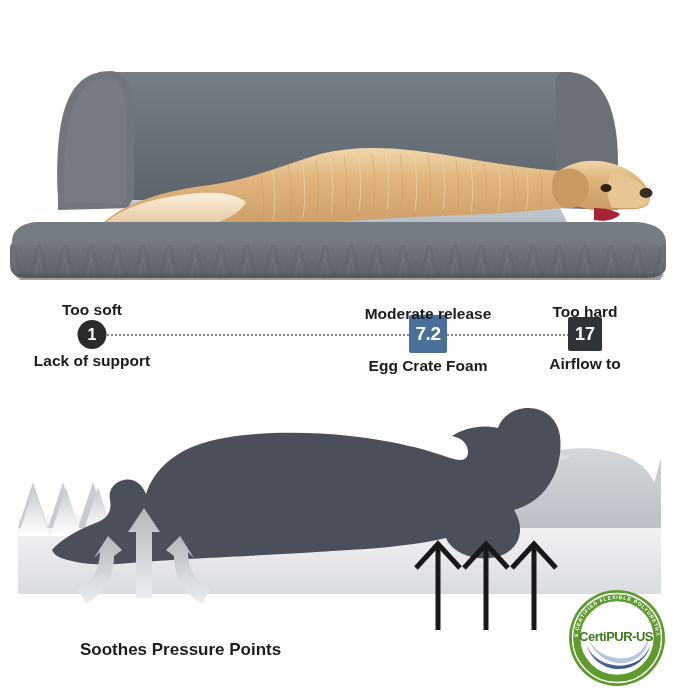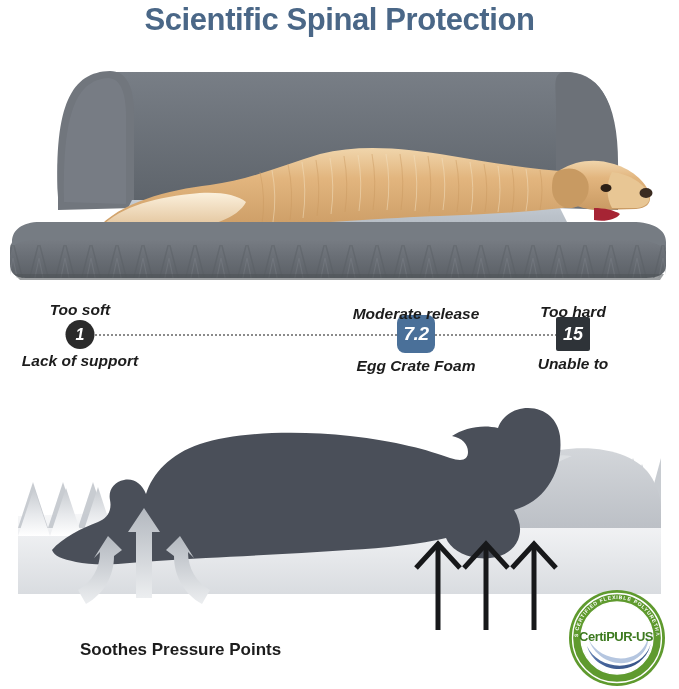--- a/index.html
+++ b/index.html
@@ -18,21 +18,21 @@
     font-size: 31px; font-weight: bold;
     letter-spacing: -0.4px;
     color: #4a6787;
   }
 
   
   .photo { position: absolute; top: 52px; left: 0; width: 679px; height: 232px; }
   .photo svg { display: block; width: 679px; height: 232px; }
 
   
-  .scale { position: absolute; top: 292px; left: 0; width: 580px; height: 105px; font-style: italic; }
+  .scale { position: absolute; top: 292px; left: 12px; width: 580px; height: 105px; }
 
   .scale-line {
     position: absolute; top: 42px; left: 80px; width: 500px; height: 0;
     border-top: 2px dotted #8b8b8b;
   }
 
   .marker { position: absolute; }
   .marker .top-label {
     position: absolute; left: 50%; transform: translateX(-50%);
     bottom: 30px; white-space: nowrap;
@@ -46,21 +46,21 @@
 
   .badge {
     display: flex; align-items: center; justify-content: center;
     color: #ffffff; font-weight: bold;
   }
   .badge-circle {
     width: 29px; height: 29px; border-radius: 50%;
     background: #2b2b2b; font-size: 16px;
   }
   .badge-square-blue {
-    width: 38px; height: 38px; border-radius: 8px;
+    width: 38px; height: 38px; border-radius: 2px;
     background: #4a7099; font-size: 19px; letter-spacing: -0.5px;
   }
   .badge-square-dark {
     width: 34px; height: 34px; border-radius: 2px;
     background: #2e3338; font-size: 18px;
   }
 
   
   #m-soft  { left: 80px;  top: 28px; transform: translateX(-50%); }
   #m-mod   { left: 416px; top: 23px; transform: translateX(-50%); }
@@ -82,21 +82,20 @@
 
   
   .certipur { position: absolute; left: 567px; top: 588px; width: 100px; height: 100px; }
   .certipur svg { display: block; width: 100px; height: 100px; }
 </style>
 </head>
 <body>
 
 <div class="page">
 
-  <div class="title">Scientific Spinal Protection</div>
 
   <div class="photo">
     <svg viewBox="0 0 679 232" xmlns="http://www.w3.org/2000/svg">
       <defs>
         <linearGradient id="bedFront" x1="0" y1="0" x2="0" y2="1">
           <stop offset="0%" stop-color="#787d84"></stop>
           <stop offset="45%" stop-color="#6a6f76"></stop>
           <stop offset="100%" stop-color="#5b6066"></stop>
         </linearGradient>
         <linearGradient id="bolsterBack" x1="0" y1="0" x2="0" y2="1">
@@ -227,23 +226,23 @@
     </div>
 
     <div class="marker" id="m-mod">
       <div class="top-label">Moderate release</div>
       <div class="badge badge-square-blue">7.2</div>
       <div class="bot-label" style="top:42px">Egg Crate Foam</div>
     </div>
 
     <div class="marker" id="m-hard">
       <div class="top-label">Too hard</div>
-      <div class="badge badge-square-dark">15</div>
+      <div class="badge badge-square-dark">17</div>
       <div class="bot-label" style="top:38px">
-        <div>Unable to</div>
+        <div>Airflow to</div>
       </div>
     </div>
   </div>
 
   <div class="diagram">
     <svg viewBox="0 0 679 235" xmlns="http://www.w3.org/2000/svg">
       <defs>
         <linearGradient id="foamBody" x1="0" y1="0" x2="0" y2="1">
           <stop offset="0%" stop-color="#ffffff"></stop>
           <stop offset="30%" stop-color="#f2f3f5"></stop>

